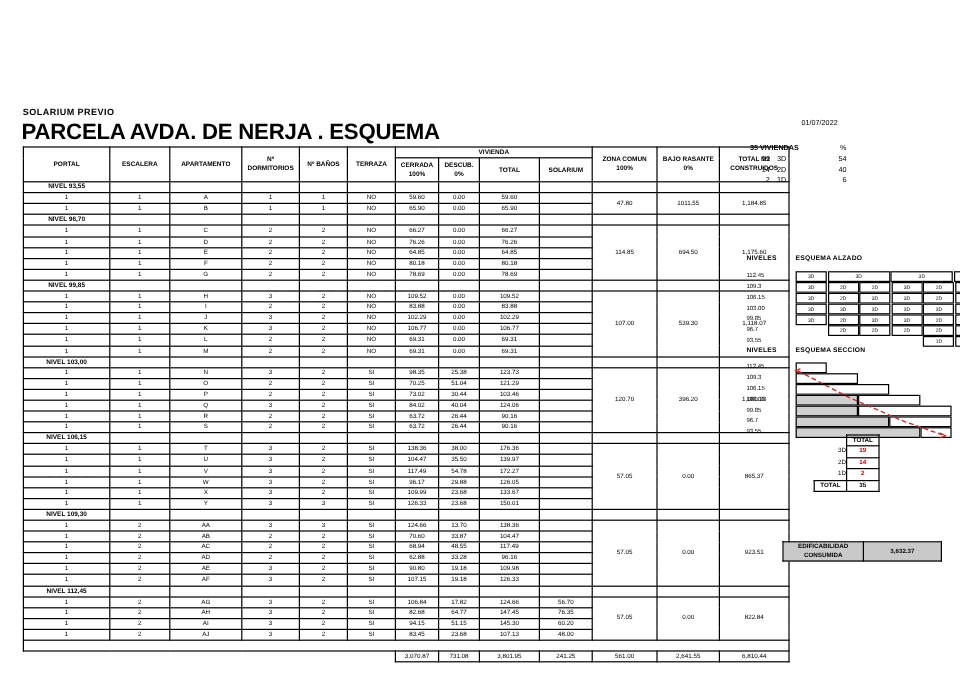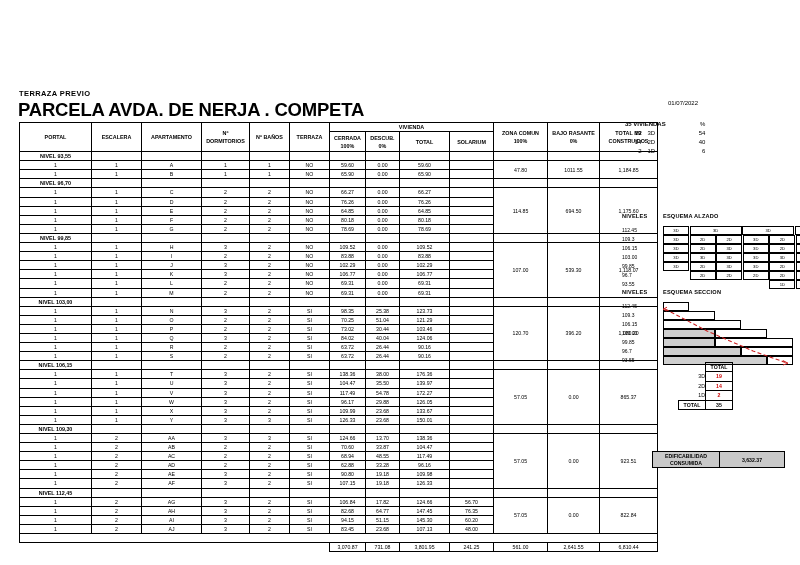--- a/index.html
+++ b/index.html
@@ -108,22 +108,22 @@
   .edif td.val{width:60px;}
 
   .wm{position:absolute;left:225px;top:225px;font-size:36px;color:rgba(150,150,150,.20);font-weight:bold;letter-spacing:2px;user-select:none;}
   .wm2{position:absolute;left:38px;top:372px;font-size:40px;color:rgba(150,150,150,.18);font-weight:bold;user-select:none;}
 </style>
 </head>
 <body>
 
 <div class="page">
 
-  <div class="estudio">TERRAZA PREVIO</div>
-  <div class="maintitle">PARCELA AVDA. DE NERJA . COMPETA</div>
+  <div class="estudio">SOLARIUM PREVIO</div>
+  <div class="maintitle">PARCELA AVDA. DE NERJA . ESQUEMA</div>
   <div class="fecha">01/07/2022</div>
 
   <div class="wm">idealista</div>
   <div class="wm2">@</div>
 
   <div class="tbl-wrap">
     <table class="main">
       <colgroup>
         <col class="c-portal">
           <col class="c-esc">

